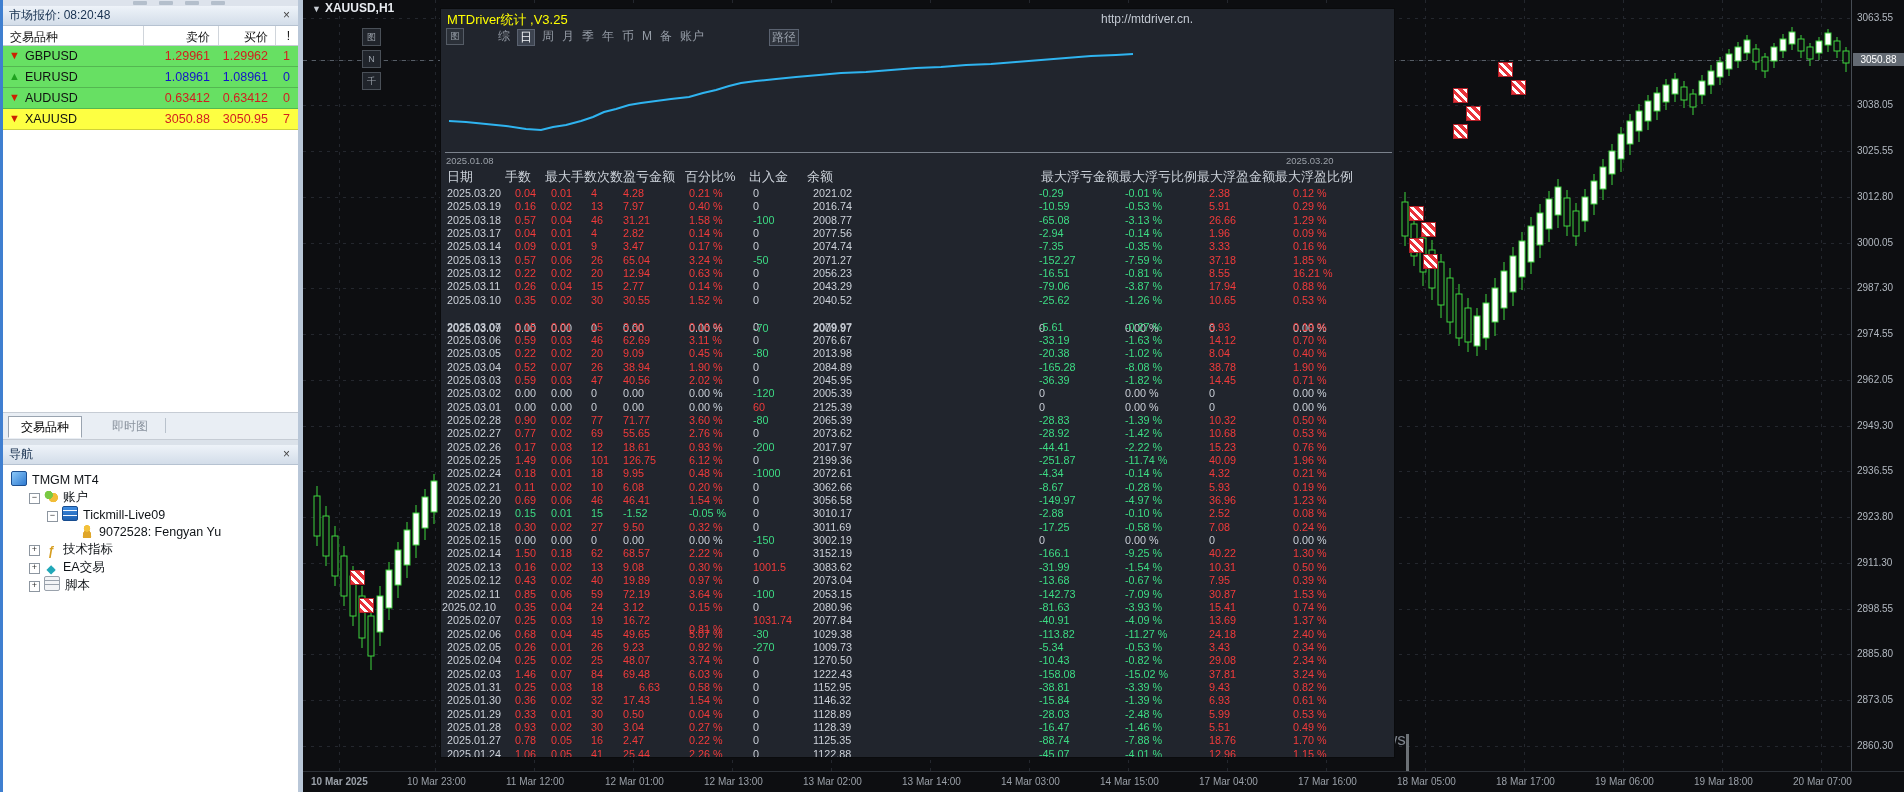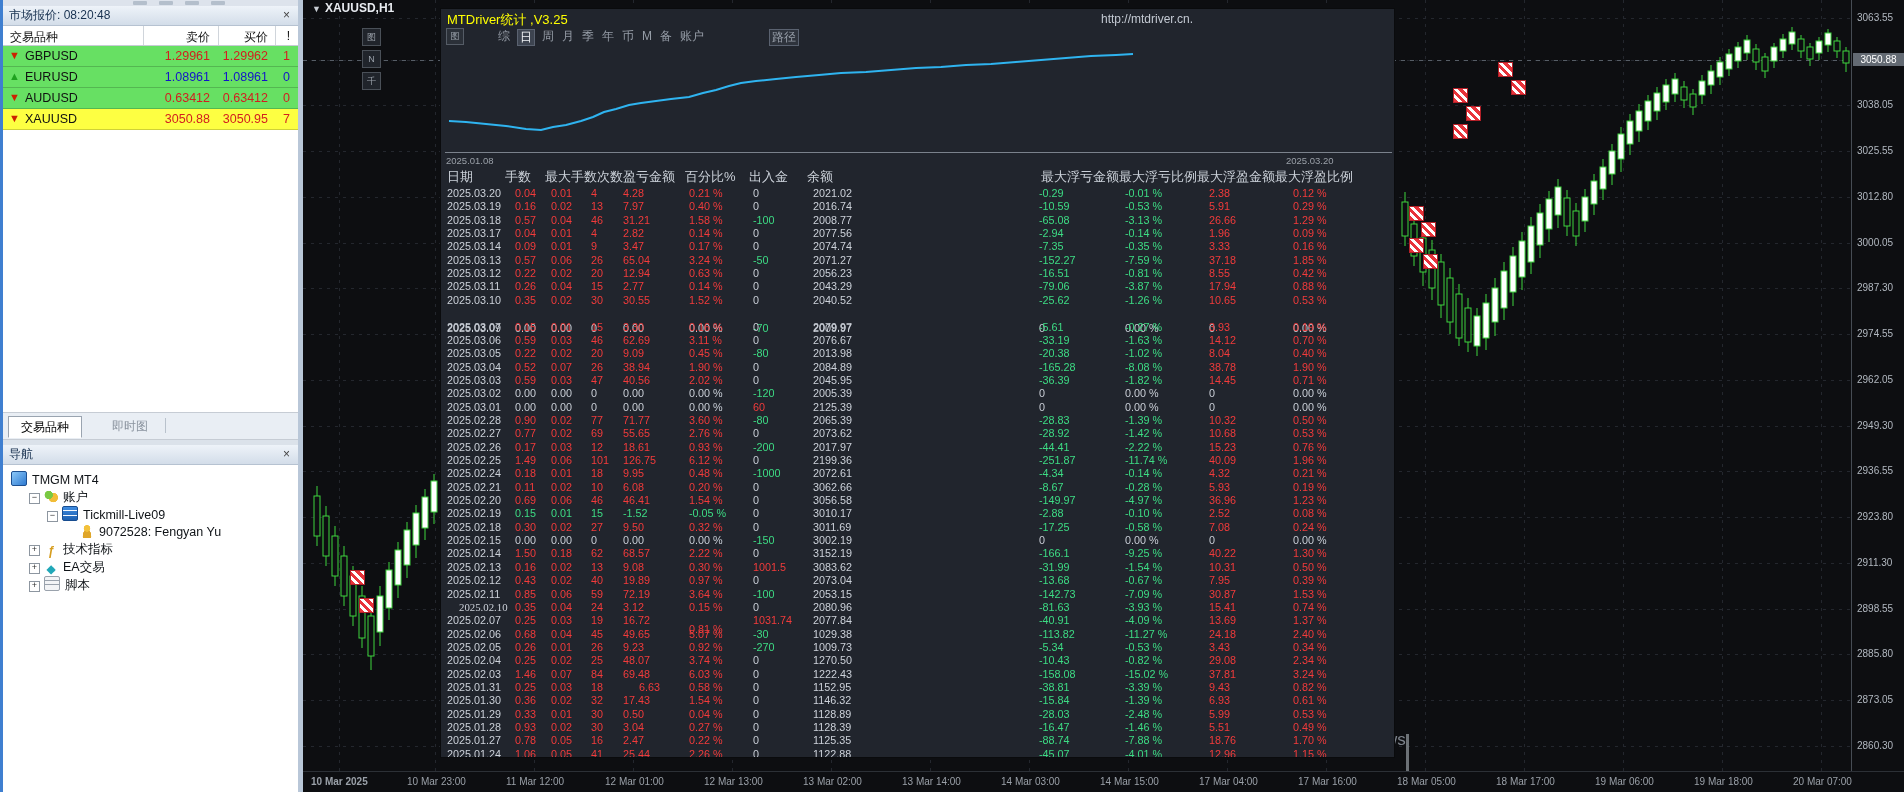--- a/index.html
+++ b/index.html
@@ -528,21 +528,21 @@
         <span class="tcell cr" style="left: 74px;">0.22</span>
         <span class="tcell cr" style="left: 110px;">0.02</span>
         <span class="tcell cr" style="left: 150px;">20</span>
         <span class="tcell cr" style="left: 182px;">12.94</span>
         <span class="tcell cr" style="left: 248px;">0.63 %</span>
         <span class="tcell cw" style="left: 312px;">0</span>
         <span class="tcell cd" style="left: 372px;">2056.23</span>
         <span class="tcell cg" style="left: 598px;">-16.51</span>
         <span class="tcell cg" style="left: 684px;">-0.81 %</span>
         <span class="tcell cr" style="left: 768px;">8.55</span>
-        <span class="tcell cr" style="left: 852px;">0.42 %</span>
+        <span class="tcell cr" style="left: 852px;">16.21 %</span>
       </div>
       <div class="trow" style="top: 271.45px;">
         <span class="tcell cd" style="left: 6px;">2025.03.11</span>
         <span class="tcell cr" style="left: 74px;">0.26</span>
         <span class="tcell cr" style="left: 110px;">0.04</span>
         <span class="tcell cr" style="left: 150px;">15</span>
         <span class="tcell cr" style="left: 182px;">2.77</span>
         <span class="tcell cr" style="left: 248px;">0.14 %</span>
         <span class="tcell cw" style="left: 312px;">0</span>
         <span class="tcell cd" style="left: 372px;">2043.29</span>
@@ -867,21 +867,21 @@
         <span class="tcell cr" style="left: 182px;">72.19</span>
         <span class="tcell cr" style="left: 248px;">3.64 %</span>
         <span class="tcell cg" style="left: 312px;">-100</span>
         <span class="tcell cd" style="left: 372px;">2053.15</span>
         <span class="tcell cg" style="left: 598px;">-142.73</span>
         <span class="tcell cg" style="left: 684px;">-7.09 %</span>
         <span class="tcell cr" style="left: 768px;">30.87</span>
         <span class="tcell cr" style="left: 852px;">1.53 %</span>
       </div>
       <div class="trow" style="top: 591.85px;">
-        <span class="tcell cd" style="left: 18px; font-family: Liberation Serif, serif;">2025.02.10</span>
+        <span class="tcell cd" style="left: 1px;">2025.02.10</span>
         <span class="tcell cr" style="left: 74px;">0.35</span>
         <span class="tcell cr" style="left: 110px;">0.04</span>
         <span class="tcell cr" style="left: 150px;">24</span>
         <span class="tcell cr" style="left: 182px;">3.12</span>
         <span class="tcell cr" style="left: 248px;">0.15 %</span>
         <span class="tcell cw" style="left: 312px;">0</span>
         <span class="tcell cd" style="left: 372px;">2080.96</span>
         <span class="tcell cg" style="left: 598px;">-81.63</span>
         <span class="tcell cg" style="left: 684px;">-3.93 %</span>
         <span class="tcell cr" style="left: 768px;">15.41</span>

